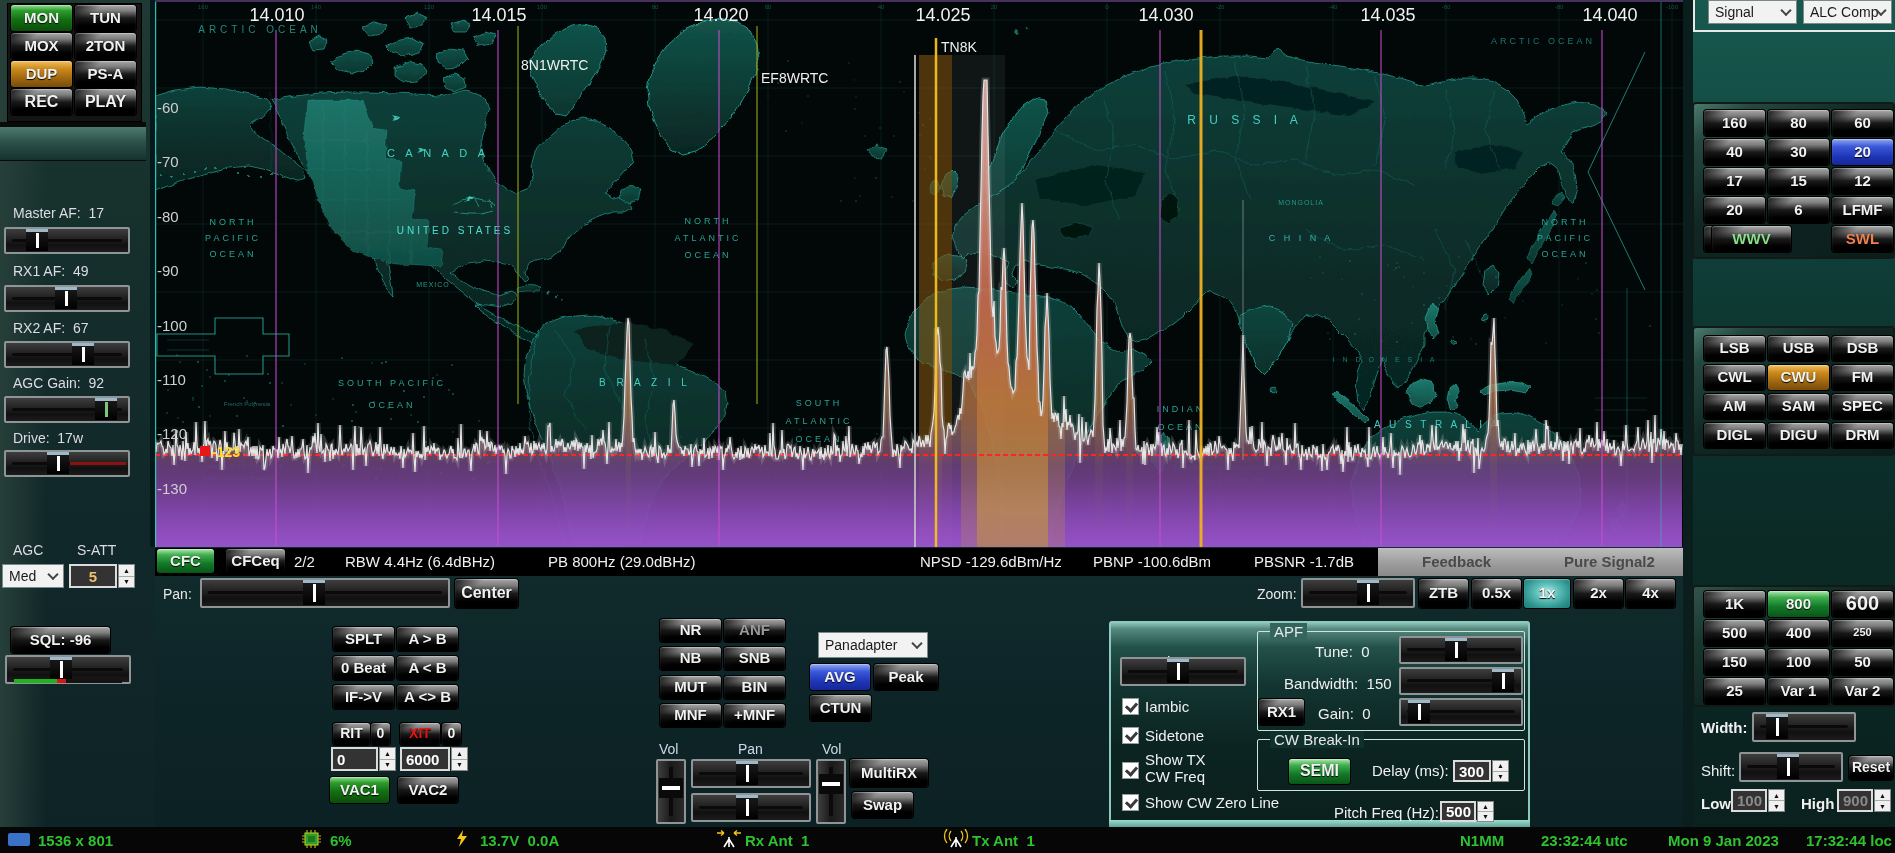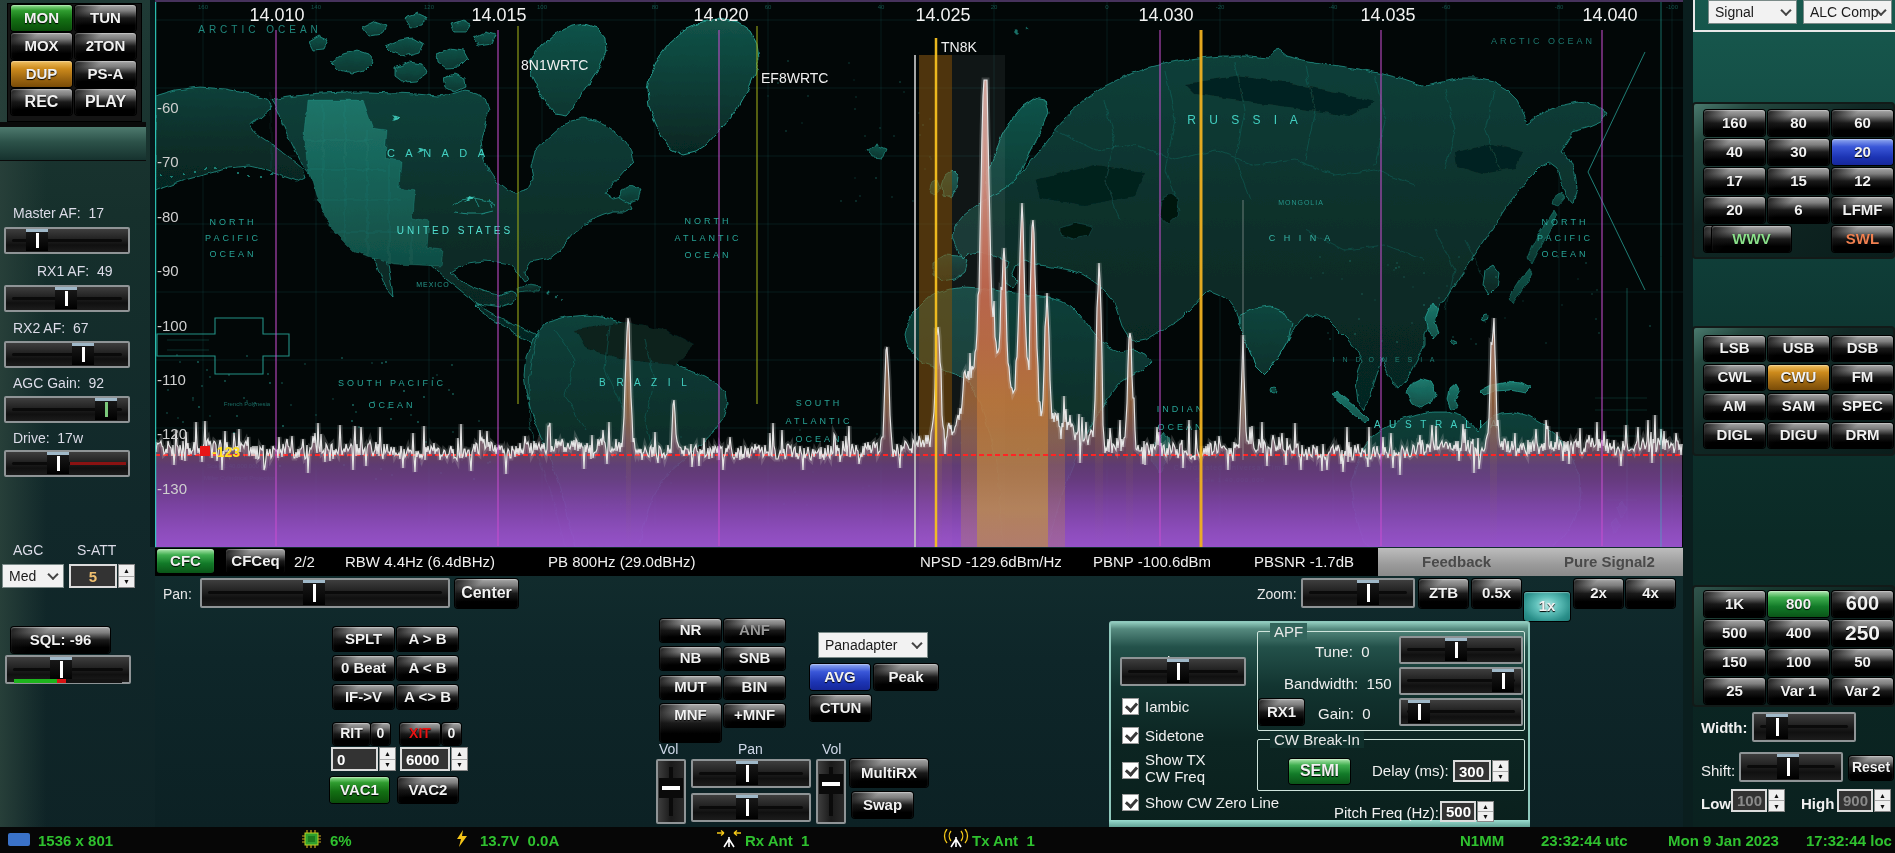--- a/index.html
+++ b/index.html
@@ -4,21 +4,21 @@
 *{margin:0;padding:0;box-sizing:border-box}
 html,body{width:1895px;height:853px;overflow:hidden;background:#0d2427;font-family:"Liberation Sans",sans-serif;position:relative}
 .abs{position:absolute}
 .btn{position:absolute;border-radius:3px;color:#f2f2f2;font-weight:bold;text-align:center;
  background:linear-gradient(135deg,rgba(15,15,15,.95) 0%,rgba(15,15,15,0) 32%),linear-gradient(180deg,#a6a6a6 0%,#7e7e7e 22%,#1a1a1a 50%,#000 78%);
  box-shadow:0 0 0 1px #000,inset 0 1px 1px rgba(255,255,255,.35);
  text-shadow:0 1px 1px #000;}
 .btn.on-green{background:linear-gradient(180deg,#8fe08f 0%,#2f9c2f 22%,#137013 55%,#0a4d0a 100%);}
 .btn.on-amber{background:linear-gradient(180deg,#f0c060 0%,#cc8a1c 30%,#9a6410 70%,#7a4c08 100%);}
 .btn.on-blue{background:linear-gradient(180deg,#8fa8f0 0%,#3a57d8 30%,#1c34b4 70%,#16279a 100%);}
-.btn.on-cyan{background:radial-gradient(ellipse at 50% 45%,#b8ece8 0%,#5fc0ba 35%,#2a8f8a 75%,#1e7c78 100%);margin-top:13px;}
+.btn.on-cyan{background:radial-gradient(ellipse at 50% 45%,#b8ece8 0%,#5fc0ba 35%,#2a8f8a 75%,#1e7c78 100%);}
 .btn.on-green2{background:linear-gradient(180deg,#b0e8b0 0%,#3fae4f 25%,#127a28 60%,#0a5518 100%);}
 .lbl{position:absolute;color:#dcdce8;font-size:14px;white-space:nowrap}
 .hsl{position:absolute;border:2px solid #8f9496;border-radius:2px;
  background:linear-gradient(180deg,#3e3e3e 0%,#242424 40%,#101010 70%,#1c1c1c 100%);}
 .hsl .track{position:absolute;left:6px;right:6px;top:50%;margin-top:-2px;height:3px;background:#0a0a0a;border-radius:2px}
 .hsl .th{position:absolute;top:1px;bottom:1px;width:22px;background:linear-gradient(180deg,#1a1a1a,#000)}
 .hsl .th:before{content:"";position:absolute;left:50%;top:3px;bottom:3px;width:3px;margin-left:-1.5px;background:#fff}
 .hsl .th:after{content:"";position:absolute;left:0;right:0;top:-1px;height:3px;background:#9fb8c8}
 .vsl{position:absolute;border:2px solid #8f9496;border-radius:2px;
  background:linear-gradient(90deg,#3e3e3e,#1a1a1a 50%,#2a2a2a)}
@@ -484,21 +484,21 @@
 <div class="btn " style="left:75px;top:61px;width:61px;height:26px;line-height:25px;font-size:15px">PS-A</div>
 <div class="btn " style="left:11px;top:89px;width:61px;height:26px;line-height:25px;font-size:16px">REC</div>
 <div class="btn " style="left:75px;top:89px;width:61px;height:26px;line-height:25px;font-size:16px">PLAY</div>
 <div class="abs" style="left:0;top:122px;width:146px;height:5px;background:#0a0a0a"></div>
 <div class="abs" style="left:0;top:127px;width:146px;height:34px;background:linear-gradient(180deg,#4e7a6e 0%,#2c5249 45%,#16322e 100%);border-bottom:1px solid #0a0a0a"></div>
 <div class="lbl" style="left:13px;top:205px;font-size:14px;color:#dcdce8;">Master AF:&nbsp; 17</div>
 <div class="hsl" style="left:4px;top:227px;width:126px;height:27px;">
     <div class="track"></div>
     <div class="th" style="left:20px"></div>
   </div>
-<div class="lbl" style="left:13px;top:263px;font-size:14px;color:#dcdce8;margin-left:24px;">RX1 AF:&nbsp; 49</div>
+<div class="lbl" style="left:13px;top:263px;font-size:14px;color:#dcdce8;">RX1 AF:&nbsp; 49</div>
 <div class="hsl" style="left:4px;top:285px;width:126px;height:27px;">
     <div class="track"></div>
     <div class="th" style="left:49px"></div>
   </div>
 <div class="lbl" style="left:13px;top:320px;font-size:14px;color:#dcdce8;text-align:center;">RX2 AF:&nbsp; 67</div>
 <div class="hsl" style="left:4px;top:341px;width:126px;height:27px;">
     <div class="track"></div>
     <div class="th" style="left:66px"></div>
   </div>
 <div class="lbl" style="left:13px;top:375px;font-size:14px;color:#dcdce8;">AGC Gain:&nbsp; 92</div>
@@ -581,21 +581,21 @@
     <div>▼</div>
   </div>
 <div class="btn on-green" style="left:330px;top:777px;width:59px;height:26px;line-height:25px;font-size:15px">VAC1</div>
 <div class="btn " style="left:398px;top:777px;width:60px;height:26px;line-height:25px;font-size:15px">VAC2</div>
 <div class="btn " style="left:660px;top:619px;width:61px;height:23px;line-height:22px;font-size:15px">NR</div>
 <div class="btn " style="left:724px;top:619px;width:61px;height:23px;line-height:22px;font-size:15px"><span style="color:#9a9a9a">ANF</span></div>
 <div class="btn " style="left:660px;top:647px;width:61px;height:23px;line-height:22px;font-size:15px">NB</div>
 <div class="btn " style="left:724px;top:647px;width:61px;height:23px;line-height:22px;font-size:15px">SNB</div>
 <div class="btn " style="left:660px;top:676px;width:61px;height:23px;line-height:22px;font-size:15px">MUT</div>
 <div class="btn " style="left:724px;top:676px;width:61px;height:23px;line-height:22px;font-size:15px">BIN</div>
-<div class="btn " style="left:660px;top:704px;width:61px;height:38px;line-height:22px;font-size:15px">MNF</div>
+<div class="btn " style="left:660px;top:704px;width:61px;height:23px;line-height:22px;font-size:15px">MNF</div>
 <div class="btn " style="left:724px;top:704px;width:61px;height:23px;line-height:22px;font-size:15px">+MNF</div>
 <div class="ddown" style="left:818px;top:632px;width:110px;height:26px">Panadapter<div class="chev"></div></div>
 <div class="btn on-blue" style="left:810px;top:664px;width:60px;height:26px;line-height:25px;font-size:15px">AVG</div>
 <div class="btn " style="left:874px;top:664px;width:64px;height:26px;line-height:25px;font-size:15px">Peak</div>
 <div class="btn " style="left:810px;top:695px;width:61px;height:26px;line-height:25px;font-size:15px">CTUN</div>
 <div class="lbl" style="left:659px;top:741px;font-size:14px;color:#cfd8e8;">Vol</div>
 <div class="vsl" style="left:656px;top:759px;width:30px;height:65px">
     <div class="track"></div>
     <div class="th" style="top:17px"></div>
   </div>
@@ -701,21 +701,21 @@
 <div class="btn " style="left:1704px;top:423px;width:61px;height:25px;line-height:24px;font-size:15px">DIGL</div>
 <div class="btn " style="left:1768px;top:423px;width:61px;height:25px;line-height:24px;font-size:15px">DIGU</div>
 <div class="btn " style="left:1832px;top:423px;width:61px;height:25px;line-height:24px;font-size:15px">DRM</div>
 <div class="abs" style="left:1692px;top:585px;width:203px;height:122px;border:2px solid #121a18;border-radius:4px;
  background:linear-gradient(145deg,#31544c 0%,#18382f 22%,#0c211f 55%,#091a18 100%)"></div>
 <div class="btn " style="left:1704px;top:591px;width:61px;height:26px;line-height:25px;font-size:15px">1K</div>
 <div class="btn on-green2" style="left:1768px;top:591px;width:61px;height:26px;line-height:25px;font-size:15px">800</div>
 <div class="btn " style="left:1832px;top:591px;width:61px;height:26px;line-height:25px;font-size:20px">600</div>
 <div class="btn " style="left:1704px;top:620px;width:61px;height:26px;line-height:25px;font-size:15px">500</div>
 <div class="btn " style="left:1768px;top:620px;width:61px;height:26px;line-height:25px;font-size:15px">400</div>
-<div class="btn " style="left:1832px;top:620px;width:61px;height:26px;line-height:25px;font-size:21px">250</div>
+<div class="btn " style="left:1832px;top:620px;width:61px;height:26px;line-height:25px;font-size:11px">250</div>
 <div class="btn " style="left:1704px;top:649px;width:61px;height:26px;line-height:25px;font-size:15px">150</div>
 <div class="btn " style="left:1768px;top:649px;width:61px;height:26px;line-height:25px;font-size:15px">100</div>
 <div class="btn " style="left:1832px;top:649px;width:61px;height:26px;line-height:25px;font-size:15px">50</div>
 <div class="btn " style="left:1704px;top:678px;width:61px;height:26px;line-height:25px;font-size:15px">25</div>
 <div class="btn " style="left:1768px;top:678px;width:61px;height:26px;line-height:25px;font-size:15px">Var 1</div>
 <div class="btn " style="left:1832px;top:678px;width:61px;height:26px;line-height:25px;font-size:15px">Var 2</div>
 <div class="lbl" style="left:1701px;top:719px;font-size:15px;color:#f0f0f0;font-weight:bold;">Width:</div>
 <div class="hsl" style="left:1752px;top:712px;width:104px;height:30px;">
     <div class="track"></div>
     <div class="th" style="left:12px"></div>

